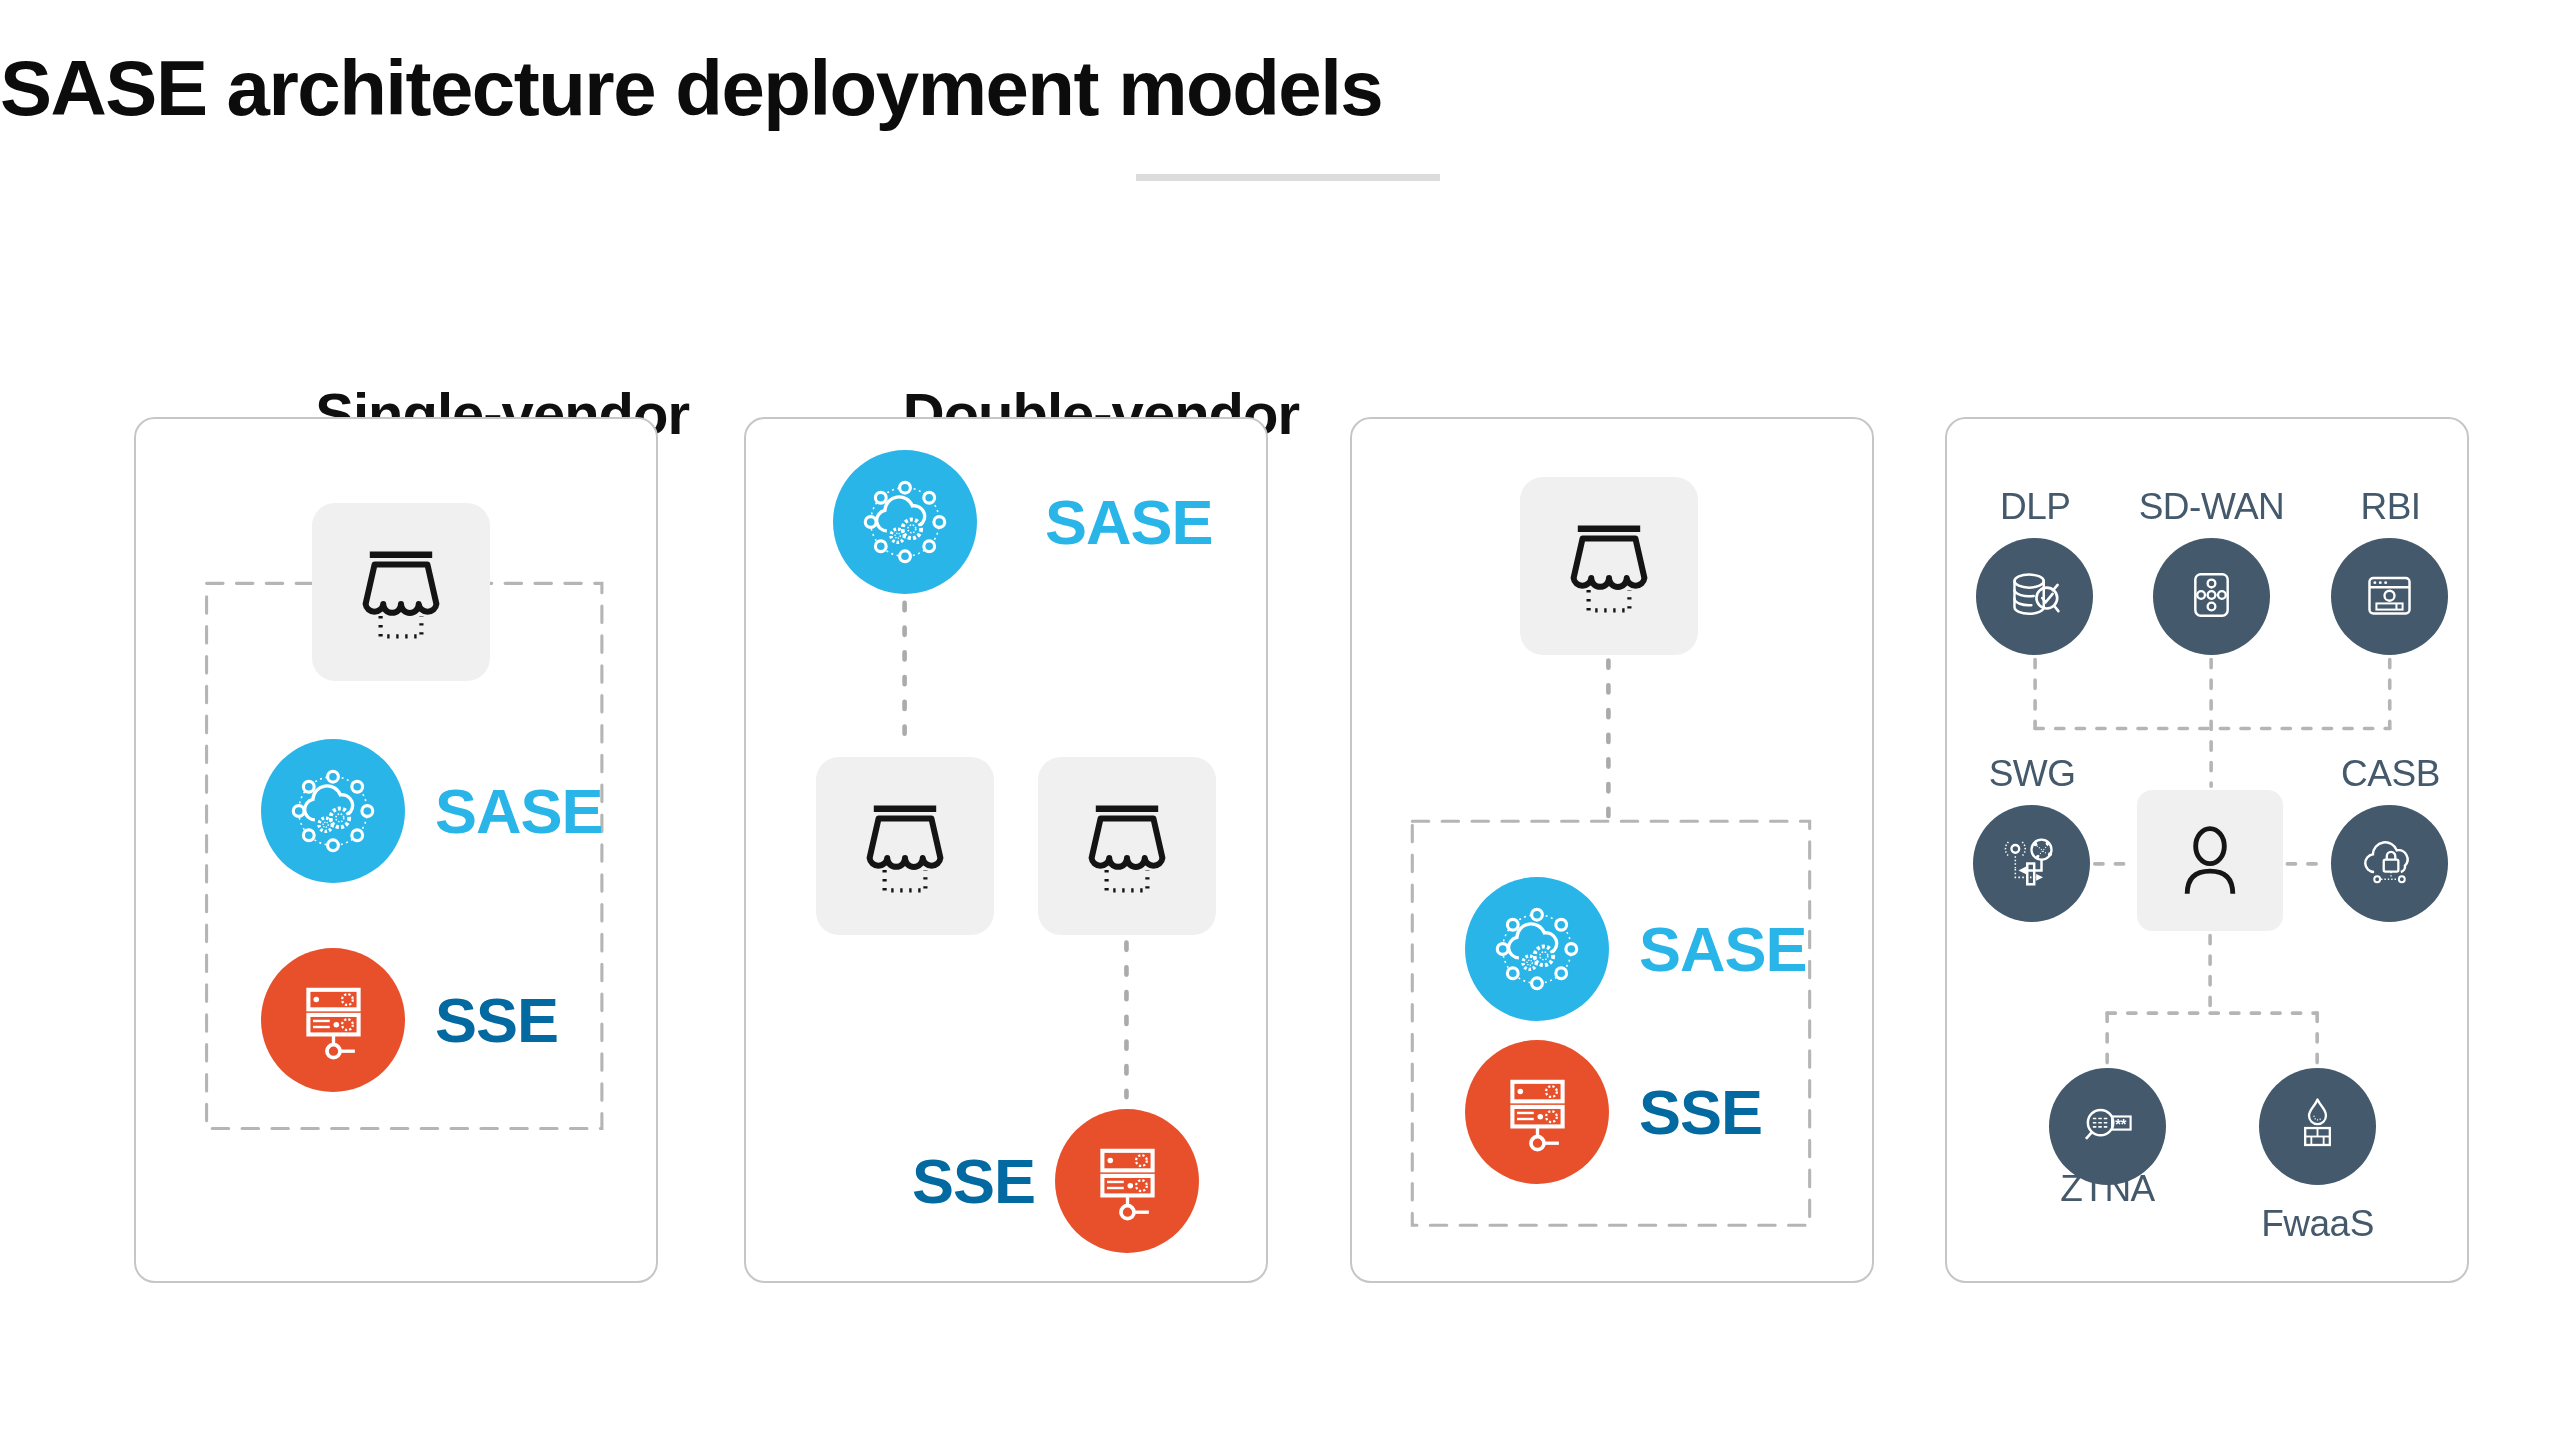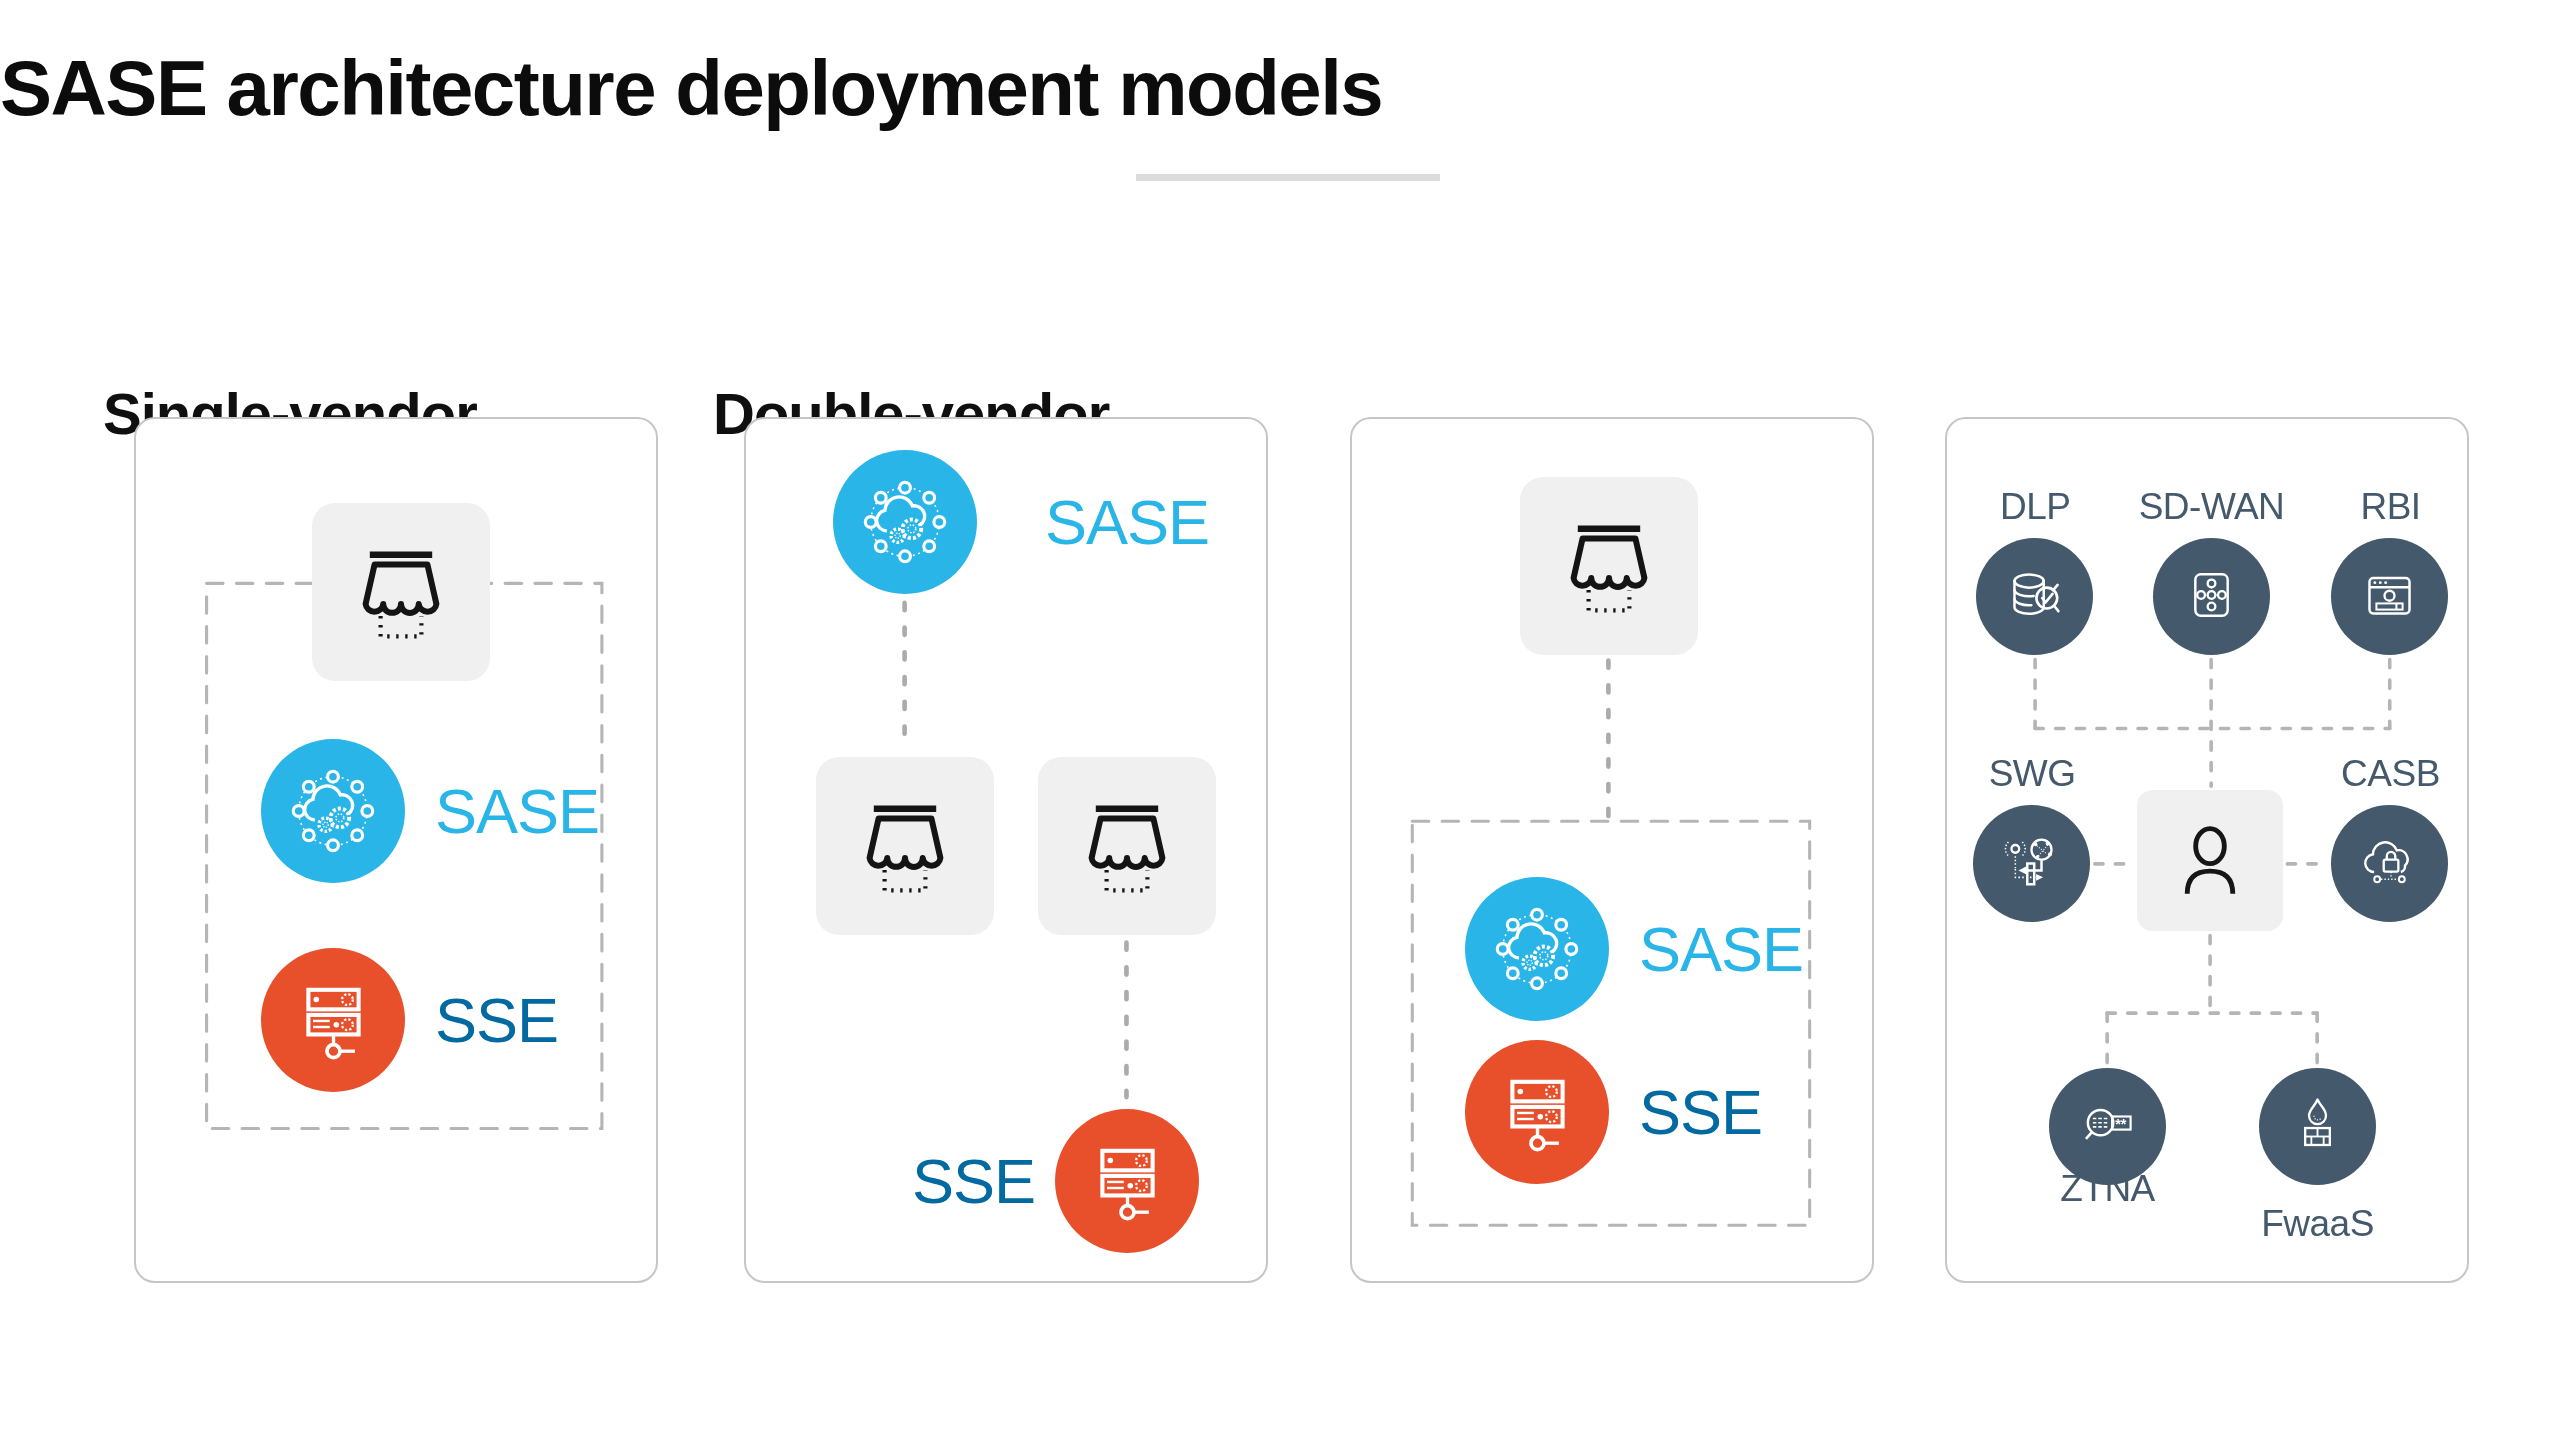--- a/index.html
+++ b/index.html
@@ -6,35 +6,35 @@
             font-family:"Liberation Sans", sans-serif;}
   .stage{position:relative;width:2576px;height:1453px;background:#fff;}
 
   .main-title{position:absolute;top:49px;left:0;width:100%;
               font-size:78px;font-weight:800;letter-spacing:-1.5px;color:#0c0c0c;line-height:1;}
   .divider{position:absolute;top:174px;left:1136px;width:304px;height:6.7px;background:#dcdcdc;}
 
   .panel{position:absolute;top:417px;width:524px;height:866px;}
   .frame{position:absolute;inset:0;background:#fff;border:2.6px solid #c6c6c6;border-radius:20.6px;}
   .panel-title{position:absolute;top:-82px;left:-31px;width:586px;height:62px;line-height:62px;
-               text-align:left;font-size:58px;font-weight:800;letter-spacing:-1px;color:#0f0f0f;}
+               text-align:right;font-size:58px;font-weight:800;letter-spacing:-1px;color:#0f0f0f;}
 
   .connectors{position:absolute;inset:0;width:100%;height:100%;pointer-events:none;}
 
   .graybox{position:absolute;background:#f0f0f1;border-radius:23px;display:flex;
            align-items:center;justify-content:center;}
   .circle{position:absolute;border-radius:50%;display:flex;align-items:center;justify-content:center;}
   .circle.big{width:144px;height:144px;}
   .circle.mod{width:117px;height:117px;}
   .c-blue{background:#29b5e8;}
   .c-orange{background:#e8502c;}
   .c-slate{background:#44596b;}
 
   .biglabel{position:absolute;height:72px;display:flex;align-items:center;
-            font-size:63px;font-weight:400;letter-spacing:-1px;line-height:1;}
+            font-size:63px;font-weight:700;letter-spacing:-1px;line-height:1;}
   .lbl-sase{color:#29b5e8;}
   .lbl-sse{color:#0369a1;}
   .modlabel{position:absolute;width:165px;height:52px;display:flex;align-items:center;justify-content:center;
             font-size:37px;font-weight:400;color:#44596b;letter-spacing:-0.5px;}
   svg{display:block;}
 </style>
 </head>
 <body>
 
 <div class="stage">

